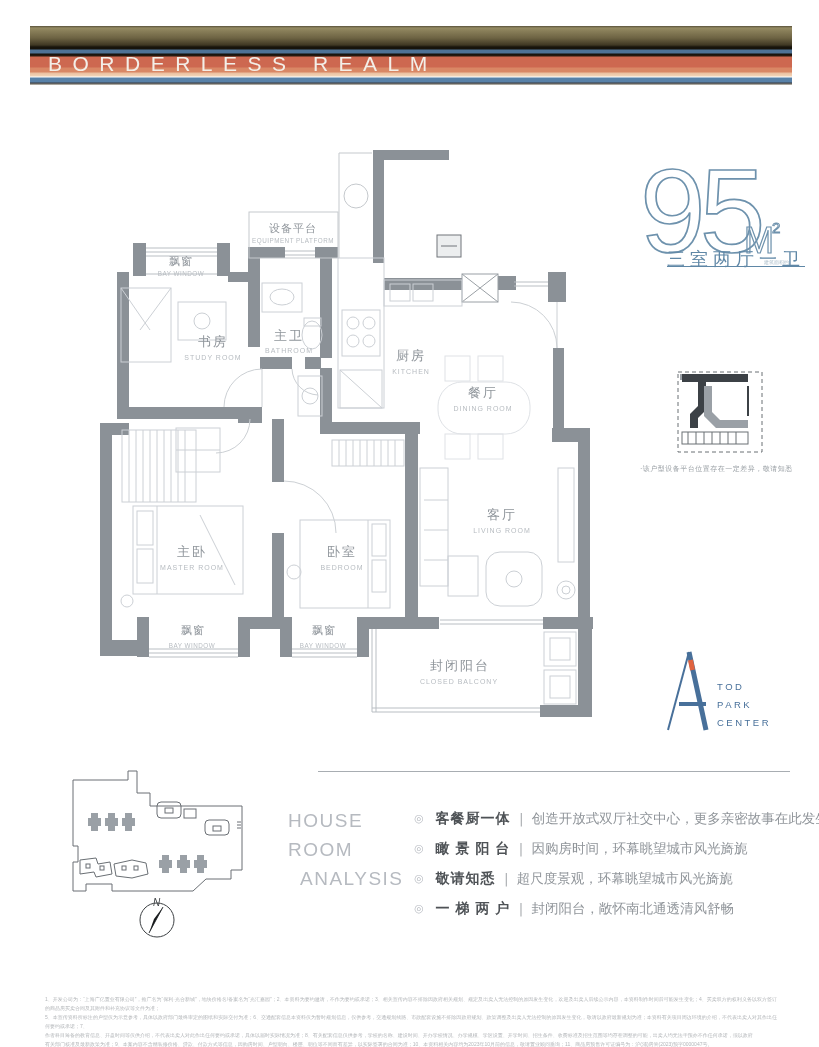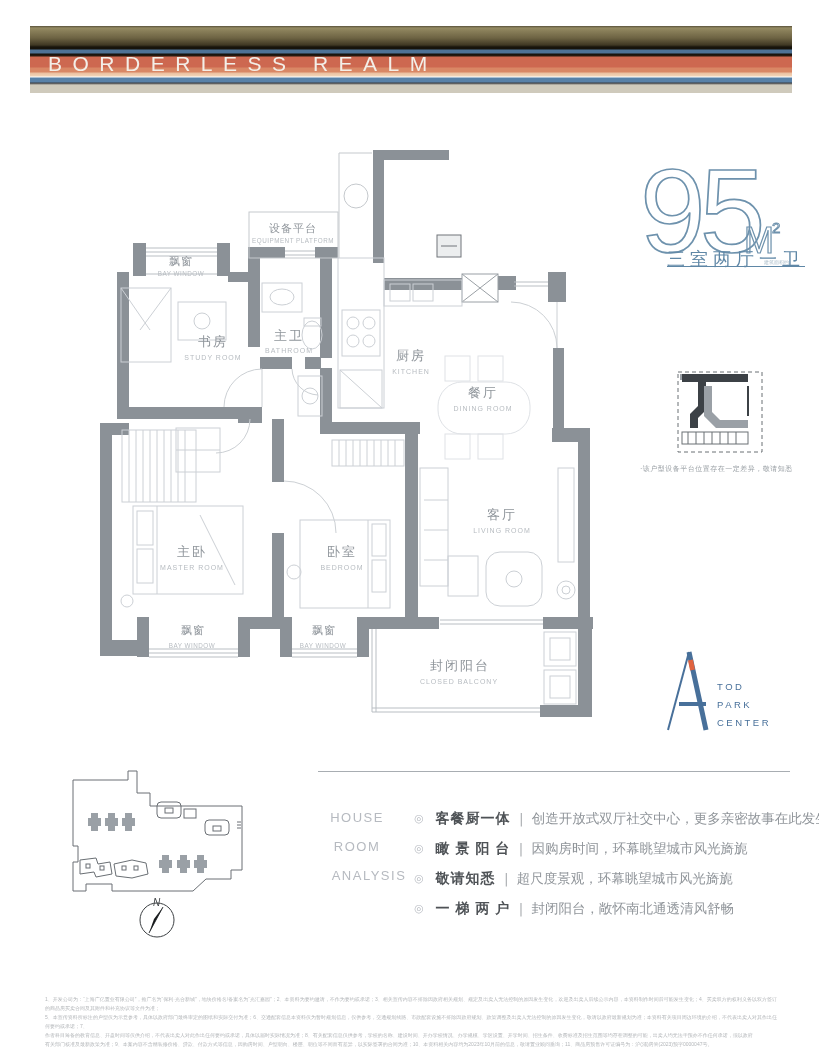--- a/index.html
+++ b/index.html
@@ -1,36 +1,36 @@
 <!DOCTYPE html>
 <html><head>
 <meta charset="utf-8">
 <style>
   html,body{margin:0;padding:0;background:#ffffff;}
   body{width:819px;height:1047px;font-family:"Liberation Sans",sans-serif;position:relative;overflow:hidden;}
   .abs{position:absolute;}
   
-  #banner{left:30px;top:26px;width:762px;height:67px;
+  #banner{left:30px;top:26px;width:762px;height:59px;
     background:linear-gradient(to bottom,
       #57503a 0px,#948a62 2px,#6d6343 12px,#3f3823 19px,#17140b 21px,
       #17140b 23px,#4e7296 24px,#4e7296 27px,#15120c 28px,#2c1c12 30px,
       #cd6850 31px,#cd6850 41px,#d98765 42px,#d98765 46px,#ecc0a0 47px,
       #f2d3b6 50px,#ffffff 51px,#5881a8 52px,#5881a8 56px,#3a3c41 57px,#cfcabc 59px);}
   #banner .title{position:absolute;left:18px;top:26px;color:#f3efe8;font-size:21px;
     letter-spacing:10.5px;font-weight:400;white-space:nowrap;}
   
   #areaNum{left:638px;top:140px;}
   #layoutTxt{left:645px;top:247px;width:160px;text-align:right;color:#5f87a6;
     font-size:18px;letter-spacing:5px;white-space:nowrap;text-decoration:underline;}
   
   #detailNote{left:640px;top:464px;width:180px;font-size:7px;color:#9aa0a5;letter-spacing:.5px;}
   
   #divider{left:318px;top:771px;width:472px;height:1px;background:#a8adb2;}
-  .an-title{position:absolute;left:312px;width:90px;text-align:center;color:#b6bac0;
-    font-size:13px;letter-spacing:1.5px;}
+  .an-title{position:absolute;left:288px;width:90px;text-align:left;color:#b6bac0;
+    font-size:19px;letter-spacing:1.5px;}
   .an-row{position:absolute;left:414px;white-space:nowrap;font-size:13.5px;color:#90959a;}
   .an-row .bullet{color:#b6bac0;font-size:11px;margin-right:12px;vertical-align:1px;}
   .an-row .t{color:#4e5256;font-weight:bold;font-size:14px;letter-spacing:1px;}
   .an-row .sep{color:#8d9196;margin:0 4px;}
   
   #fineprint{left:45px;top:995px;width:732px;font-size:5px;line-height:9px;
     color:#b3b6b9;text-align:justify;}
   svg text{font-family:"Liberation Sans",sans-serif;}
   .cn{fill:#8f959b;font-size:13px;letter-spacing:2px;text-anchor:middle;}
   .cns{fill:#8f959b;font-size:11px;letter-spacing:1px;text-anchor:middle;}

